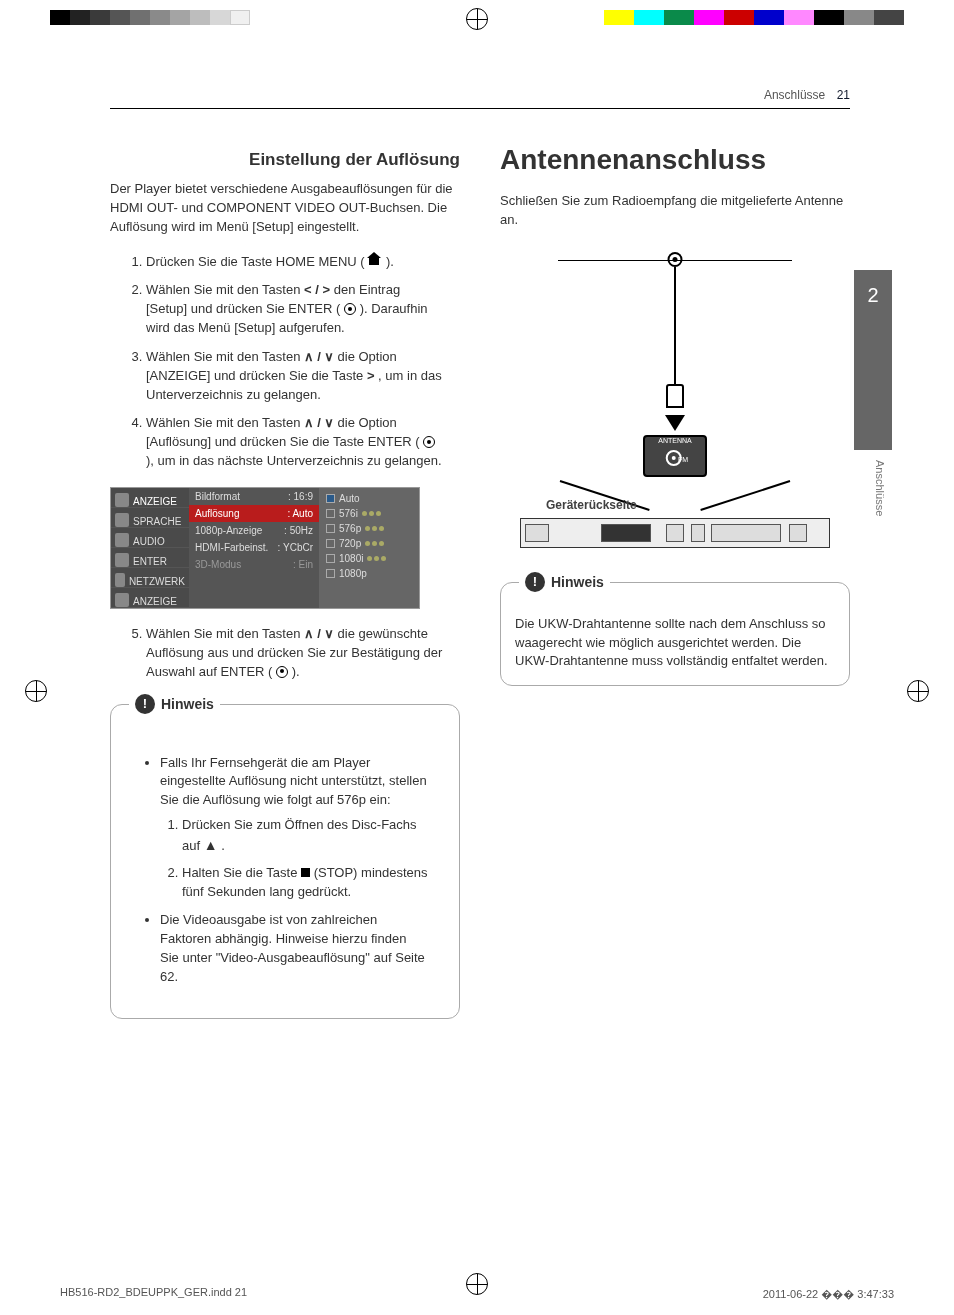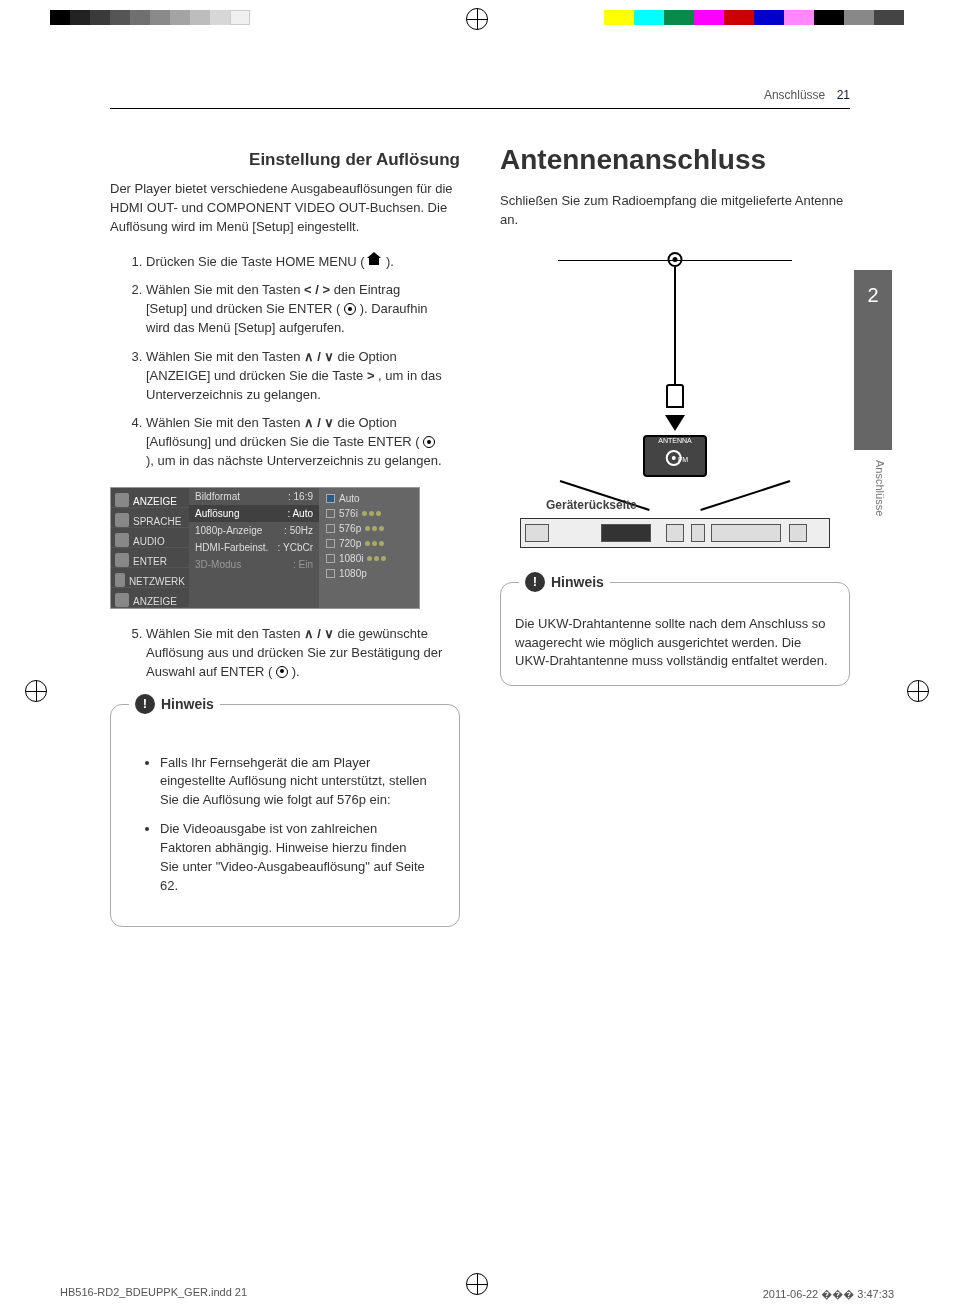--- a/index.html
+++ b/index.html
@@ -119,21 +119,21 @@
     font-size: 10px;
     color: #ddd;
     margin: 6px 0 10px;
   }
   .osd-left { width: 78px; }
   .osd-left .row { display:flex; align-items:flex-end; height:20px; padding:0 4px; border-bottom:1px solid #555; gap:4px; }
   .osd-left .row.active { color:#fff; }
   .osd-left .ic { width:14px; height:14px; background:#888; border-radius:2px; display:inline-block; }
   .osd-mid { width: 130px; background:#555; }
   .osd-mid .mrow { display:flex; justify-content:space-between; padding:3px 6px;text-align:right; }
-  .osd-mid .mrow.hi { background:#404040; color:#fff; }
+  .osd-mid .mrow.hi { background:#b91c1c; color:#fff; }
   .osd-right { flex:1; background:#666; padding:3px; }
   .osd-right .orow { padding:2px 4px; display:flex; align-items:center; gap:4px; }
   .osd-right .orow .chk { width:9px; height:9px; border:1px solid #aaa; display:inline-block; }
   .osd-right .orow .chk.on { background:#2a5a8a; }
   .osd-right .dots { display:flex; gap:2px; }
   .osd-right .dots span { width:5px; height:5px; border-radius:50%; background:#aa6; display:inline-block; }
 
   
   .note {
     border: 1px solid #aaa;
@@ -391,20 +391,32 @@
       </ol>
 
       <div class="note">
         <div class="note-badge">
           <span class="circ">!</span>
           <span>Hinweis</span>
         </div>
         <ul>
           <li>
             <span>Falls Ihr Fernsehgerät die am Player eingestellte Auflösung nicht unterstützt, stellen Sie die Auflösung wie folgt auf 576p ein:</span>
+            <ol>
+              <li>
+                <span>Drücken Sie zum Öffnen des Disc-Fachs auf </span>
+                <span class="eject">▲</span>
+                <span>.</span>
+              </li>
+              <li>
+                <span>Halten Sie die Taste </span>
+                <span class="stop"></span>
+                <span> (STOP) mindestens fünf Sekunden lang gedrückt.</span>
+              </li>
+            </ol>
           </li>
           <li>Die Videoausgabe ist von zahlreichen Faktoren abhängig. Hinweise hierzu finden Sie unter "Video-Ausgabeauflösung" auf Seite 62.</li>
         </ul>
       </div>
     </div>
 
     <div class="col">
       <h1>Antennenanschluss</h1>
       <p>Schließen Sie zum Radioempfang die mitgelieferte Antenne an.</p>
 

